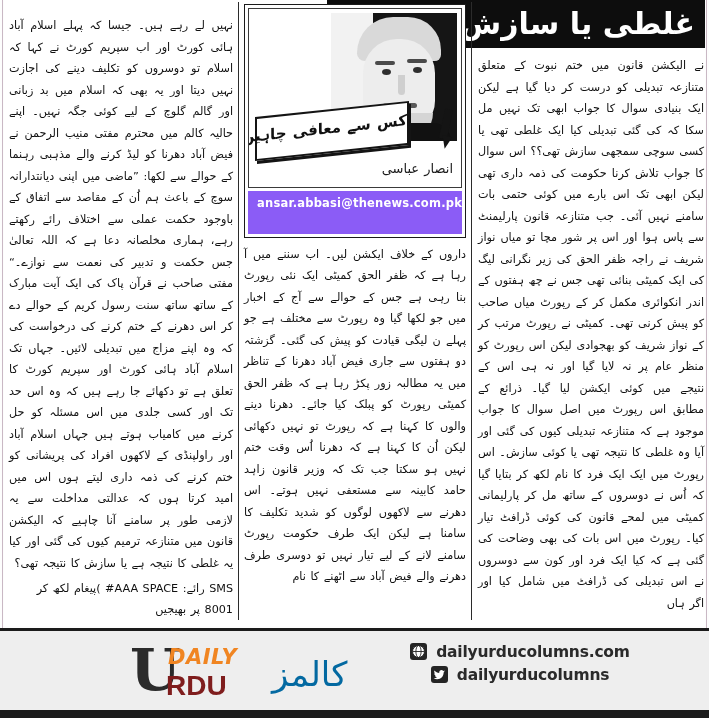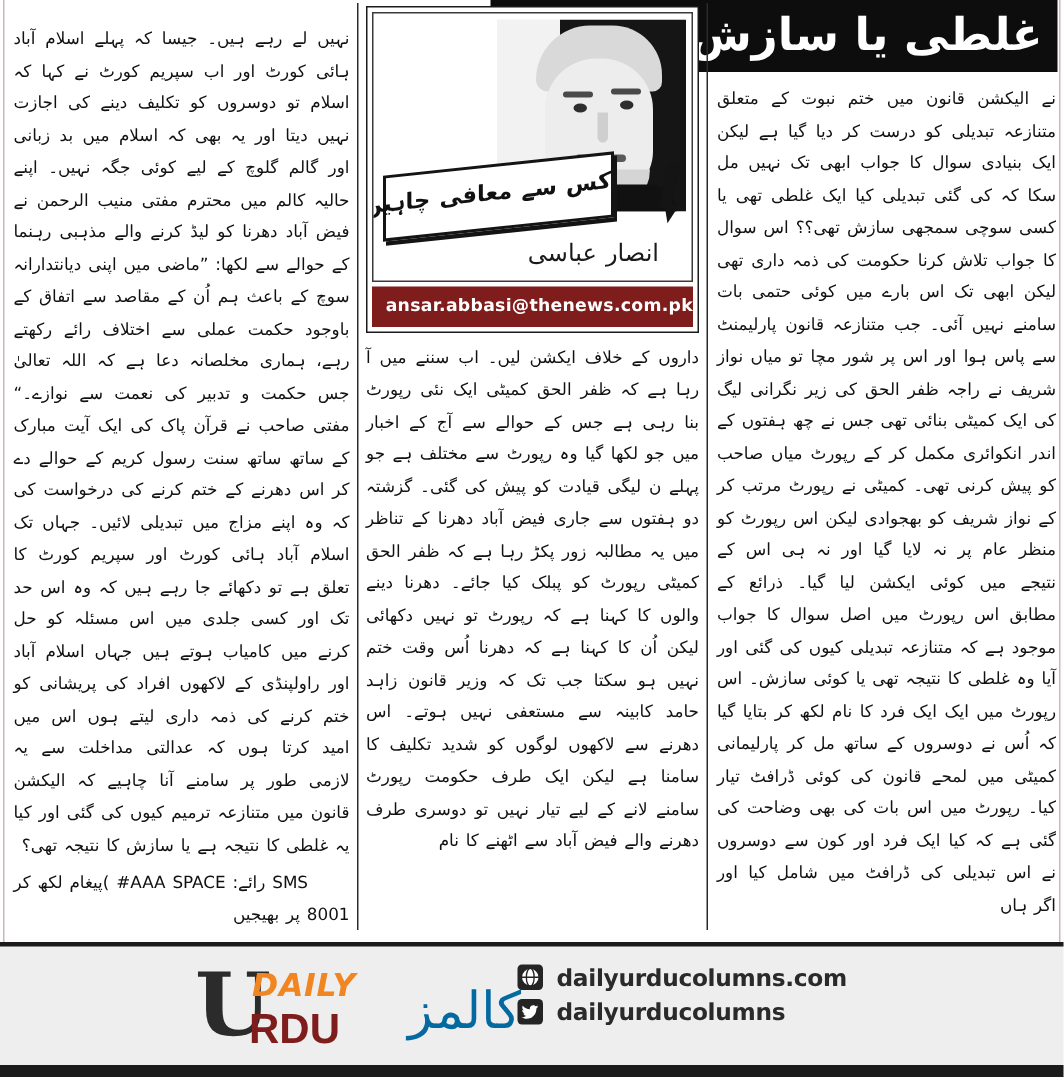--- a/index.html
+++ b/index.html
@@ -223,44 +223,44 @@
     position: absolute;
     left: 2px; top: 33px;
     width: 0; height: 0;
     border-left: 5px solid transparent;
     border-right: 5px solid transparent;
     border-top: 13px solid #141414;
     transform: rotate(12deg);
   }
   .author-name {
     position: absolute;
-    left: 0; right: 22px; bottom: 8px;
+    left: 0; right: 8px; bottom: 8px;
     text-align: center;
     direction: rtl;
-    font-size: 16px;
+    font-size: 13px;
     color: #1a1a1a;
     white-space: nowrap;
   }
   .email-strip {
     margin-top: 3px;
-    background: #7f1d1d;
+    background: #8b5cf6;
     color: #ffffff;
     text-align: center;
     font-family: "DejaVu Sans", sans-serif;
     font-size: 11.5px;
     font-weight: bold;
     letter-spacing: 0.2px;
-    padding: 2px 0 3px 0;
+    padding: 2px 0 19px 0;
     direction: ltr;
   }
 
   
   .sms-line {
     direction: rtl;
-    text-align: left;
+    text-align: right;
     font-size: 11.2px;
     line-height: 21px;
     margin-top: 4px;
     color: #111111;
   }
   .sms-line .ltr { direction: ltr; unicode-bidi: embed; }
 
   
   #footer {
     position: absolute;
@@ -322,20 +322,21 @@
   .social-list {
     position: absolute;
     left: 345px; top: 10px;
     width: 350px;
   }
   .social-row {
     display: flex;
     align-items: center;
     height: 21px;
     margin-bottom: 2px;
+    justify-content: center;
   }
   .social-icon {
     width: 17px; height: 17px;
     background: #242424;
     border-radius: 3px;
     margin-right: 9px;
     position: relative;
     flex: 0 0 auto;
   }
   .social-icon svg { position: absolute; left: 2px; top: 2px; }

